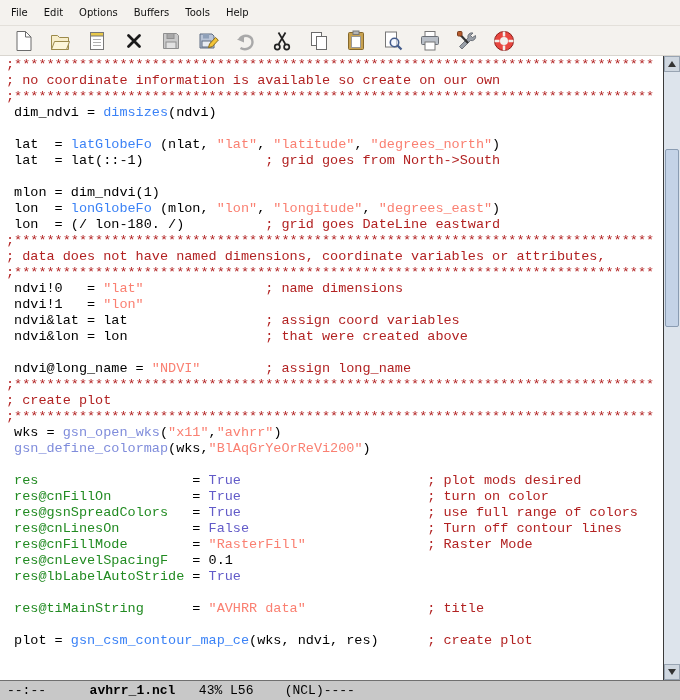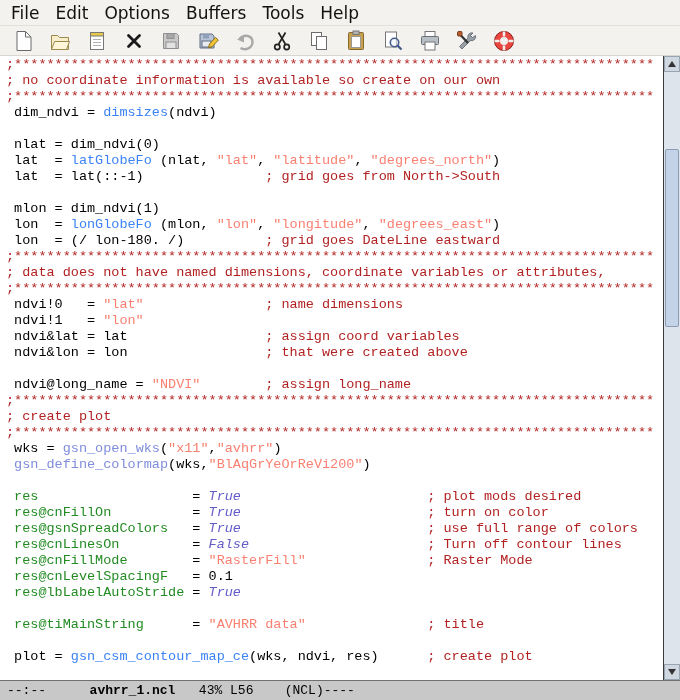--- a/index.html
+++ b/index.html
@@ -2,41 +2,41 @@
 <html><head>
 <meta charset="utf-8">
 <style>
   * { margin:0; padding:0; box-sizing:border-box; }
   html,body { width:680px; height:700px; overflow:hidden; }
   body { font-family:"DejaVu Sans", sans-serif; background:#f2f0ec; }
   .window { width:680px; height:700px; display:flex; flex-direction:column; }
 
   
   .menubar { height:26px; flex:0 0 26px; display:flex; align-items:center; gap:12px;
-             padding:0 9px; background:#f4f2ee; font-size:17px; color:#111;
+             padding:0 9px; background:#f4f2ee; font-size:10px; color:#111;
              border-bottom:1px solid #e3e0da; }
   .menu-item { cursor:default; padding:2px 2px; }
 
   
   .toolbar { height:30px; flex:0 0 30px; display:flex; align-items:center; gap:11px;
              padding:0 10px; background:#f4f2ee; border-bottom:1px solid #d9d6d0; }
   .tb-button { width:26px; height:26px; display:flex; align-items:center; justify-content:center; }
   .tb-button svg { display:block; }
 
   
   .main { flex:1 1 auto; display:flex; min-height:0; }
   .editor { flex:1 1 auto; background:#ffffff; padding:1px 0 0 6px; overflow:hidden;
             font-family:"Liberation Mono", monospace; font-size:13.5px; line-height:16px; }
   .code-line { white-space:pre; height:16px; }
   .tk-p { color:#000000; }
   .tk-c { color:#b22222; }
   .tk-s { color:#fa8072; }
   .tk-f { color:#3b82f6; }
   .tk-b { color:#7f8cdb; }
-  .tk-k { color:#625bc8;font-style:italic; }
+  .tk-k { color:#625bc8; }
   .tk-g { color:#228b22; }
 
   
   .scrollbar { flex:0 0 17px; width:17px; display:flex; flex-direction:column;
                background:#dde4ec; border-left:1px solid #3a3a3a; }
   .sb-btn { flex:0 0 16px; height:16px; display:flex; align-items:center; justify-content:center;
             background:#cfd7e0; border:1px solid #98a4b2; }
   .tri-up   { width:0; height:0; border-left:4px solid transparent; border-right:4px solid transparent; border-bottom:6px solid #333; }
   .tri-down { width:0; height:0; border-left:4px solid transparent; border-right:4px solid transparent; border-top:6px solid #333; }
   .sb-track { flex:1 1 auto; position:relative; }
@@ -162,21 +162,20 @@
     </div>
   </div>
 
   <div class="main">
     <div class="editor">
         <div class="code-line"><span class="tk-c">;*******************************************************************************</span></div>
         <div class="code-line"><span class="tk-c">; no coordinate information is available so create on our own</span></div>
         <div class="code-line"><span class="tk-c">;*******************************************************************************</span></div>
         <div class="code-line"><span class="tk-p"> dim_ndvi = </span><span class="tk-f">dimsizes</span><span class="tk-p">(ndvi)</span></div>
         <div class="code-line"></div>
-        <div class="code-line"><span class="tk-p"> nlat = dim_ndvi(0)</span></div>
         <div class="code-line"><span class="tk-p"> lat  = </span><span class="tk-f">latGlobeFo</span><span class="tk-p"> (nlat, </span><span class="tk-s">"lat"</span><span class="tk-p">, </span><span class="tk-s">"latitude"</span><span class="tk-p">, </span><span class="tk-s">"degrees_north"</span><span class="tk-p">)</span></div>
         <div class="code-line"><span class="tk-p"> lat  = lat(::-1)               </span><span class="tk-c">; grid goes from North-&gt;South</span></div>
         <div class="code-line"></div>
         <div class="code-line"><span class="tk-p"> mlon = dim_ndvi(1)</span></div>
         <div class="code-line"><span class="tk-p"> lon  = </span><span class="tk-f">lonGlobeFo</span><span class="tk-p"> (mlon, </span><span class="tk-s">"lon"</span><span class="tk-p">, </span><span class="tk-s">"longitude"</span><span class="tk-p">, </span><span class="tk-s">"degrees_east"</span><span class="tk-p">)</span></div>
         <div class="code-line"><span class="tk-p"> lon  = (/ lon-180. /)          </span><span class="tk-c">; grid goes DateLine eastward</span></div>
         <div class="code-line"><span class="tk-c">;*******************************************************************************</span></div>
         <div class="code-line"><span class="tk-c">; data does not have named dimensions, coordinate variables or attributes,</span></div>
         <div class="code-line"><span class="tk-c">;*******************************************************************************</span></div>
         <div class="code-line"><span class="tk-p"> ndvi!0   = </span><span class="tk-s">"lat"</span><span class="tk-p">               </span><span class="tk-c">; name dimensions</span></div>

